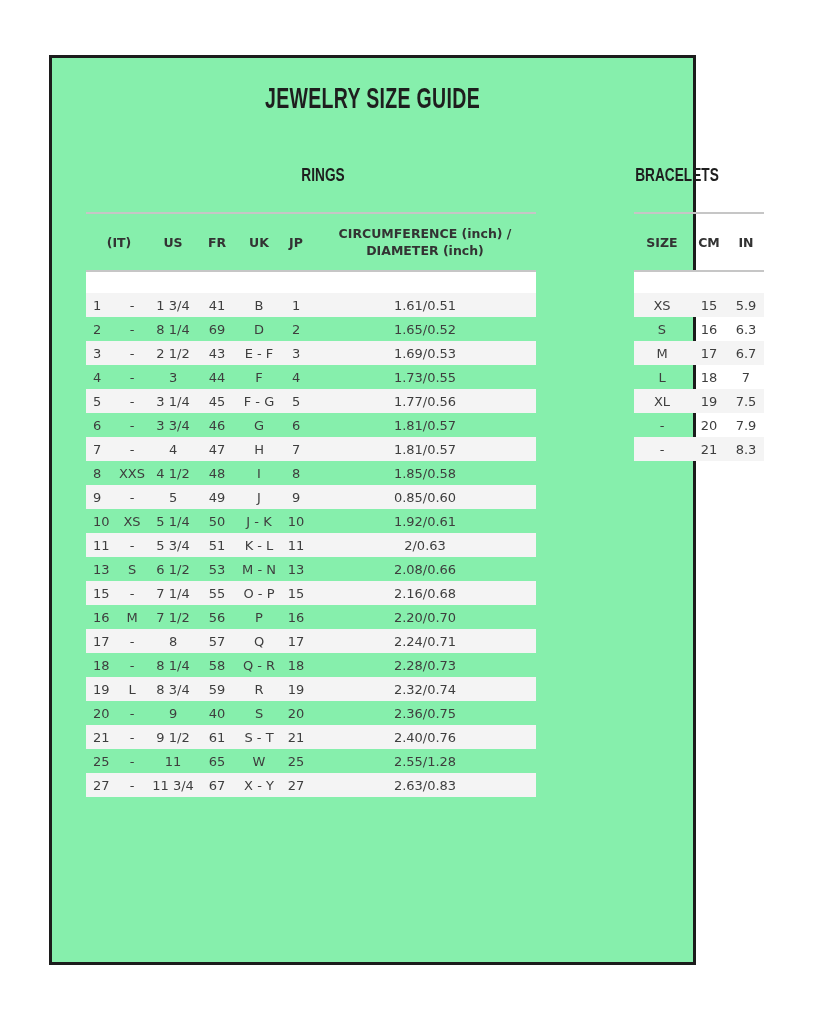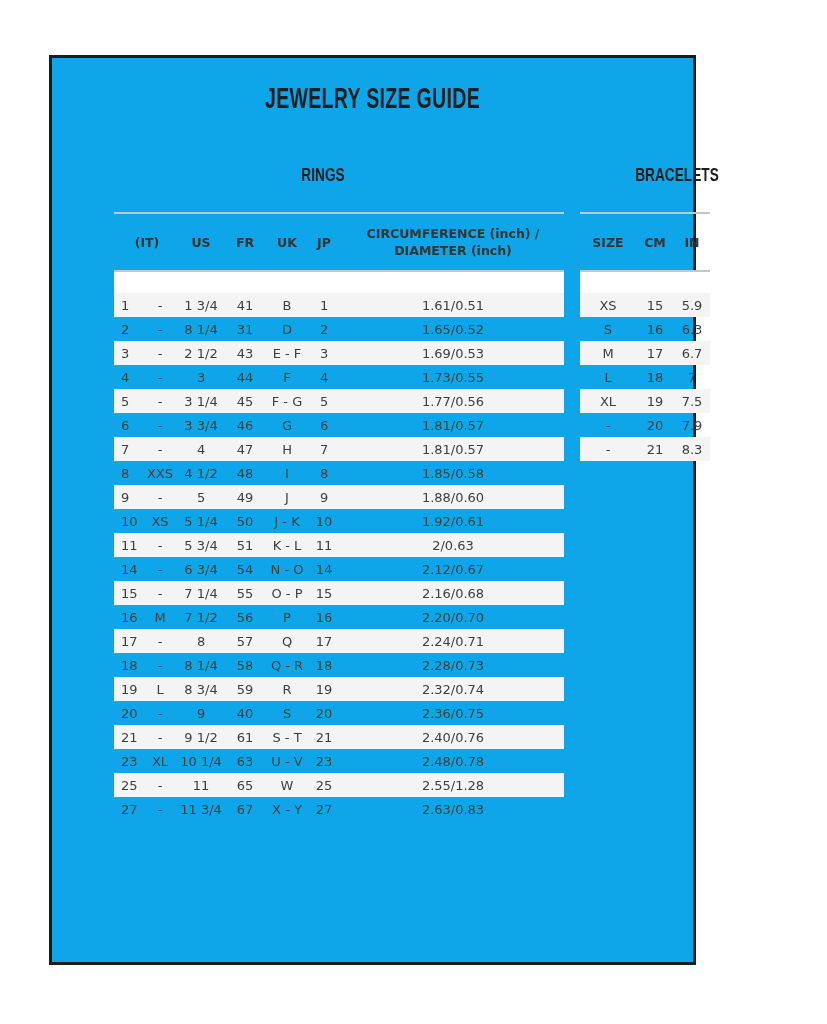--- a/index.html
+++ b/index.html
@@ -16,21 +16,21 @@
     width:827px;height:1024px;
     background:#ffffff;
     font-family:"DejaVu Sans","Liberation Sans",sans-serif;
     position:relative;
   }
   .frame{
     position:absolute;
     left:49px;top:55px;
     width:647px;height:910px;
     border:3px solid var(--border);
-    background:#0ea5e9;
+    background:#86efac;
   }
   .page-title{
     position:absolute;
     left:0;right:0;top:25px;
     text-align:center;
     font-family:"Liberation Sans",sans-serif;
     font-weight:bold;
     font-size:30px;
     line-height:30px;
     letter-spacing:0.5px;
@@ -50,22 +50,22 @@
   }
   .rings-heading{left:46px;width:450px;}
   .bracelets-heading{left:560px;width:130px;}
 
   table.size-table{
     position:absolute;
     border-collapse:collapse;
     table-layout:fixed;
     top:154px;
   }
-  table.rings{left:62px;width:450px;}
-  table.bracelets{left:528px;width:130px;}
+  table.rings{left:34px;width:450px;}
+  table.bracelets{left:582px;width:130px;}
 
   table.size-table th{
     border-top:2px solid var(--rule);
     border-bottom:2px solid var(--rule);
     height:58px;
     padding:0;
     vertical-align:middle;
     text-align:center;
     font-size:12.5px;
     line-height:17px;
@@ -138,21 +138,21 @@
           <td>1 3/4</td>
           <td>41</td>
           <td>B</td>
           <td>1</td>
           <td>1.61/0.51</td>
         </tr>
         <tr>
           <td>2</td>
           <td>-</td>
           <td>8 1/4</td>
-          <td>31</td>
+          <td>69</td>
           <td>D</td>
           <td>2</td>
           <td>1.65/0.52</td>
         </tr>
         <tr>
           <td>3</td>
           <td>-</td>
           <td>2 1/2</td>
           <td>43</td>
           <td>E - F</td>
@@ -204,48 +204,48 @@
           <td>8</td>
           <td>1.85/0.58</td>
         </tr>
         <tr>
           <td>9</td>
           <td>-</td>
           <td>5</td>
           <td>49</td>
           <td>J</td>
           <td>9</td>
-          <td>1.88/0.60</td>
+          <td>0.85/0.60</td>
         </tr>
         <tr>
           <td>10</td>
           <td>XS</td>
           <td>5 1/4</td>
           <td>50</td>
           <td>J - K</td>
           <td>10</td>
           <td>1.92/0.61</td>
         </tr>
         <tr>
           <td>11</td>
           <td>-</td>
           <td>5 3/4</td>
           <td>51</td>
           <td>K - L</td>
           <td>11</td>
           <td>2/0.63</td>
         </tr>
         <tr>
-          <td>14</td>
-          <td>-</td>
-          <td>6 3/4</td>
-          <td>54</td>
-          <td>N - O</td>
-          <td>14</td>
-          <td>2.12/0.67</td>
+          <td>13</td>
+          <td>S</td>
+          <td>6 1/2</td>
+          <td>53</td>
+          <td>M - N</td>
+          <td>13</td>
+          <td>2.08/0.66</td>
         </tr>
         <tr>
           <td>15</td>
           <td>-</td>
           <td>7 1/4</td>
           <td>55</td>
           <td>O - P</td>
           <td>15</td>
           <td>2.16/0.68</td>
         </tr>
@@ -295,29 +295,20 @@
           <td>2.36/0.75</td>
         </tr>
         <tr>
           <td>21</td>
           <td>-</td>
           <td>9 1/2</td>
           <td>61</td>
           <td>S - T</td>
           <td>21</td>
           <td>2.40/0.76</td>
-        </tr>
-        <tr>
-          <td>23</td>
-          <td>XL</td>
-          <td>10 1/4</td>
-          <td>63</td>
-          <td>U - V</td>
-          <td>23</td>
-          <td>2.48/0.78</td>
         </tr>
         <tr>
           <td>25</td>
           <td>-</td>
           <td>11</td>
           <td>65</td>
           <td>W</td>
           <td>25</td>
           <td>2.55/1.28</td>
         </tr>

